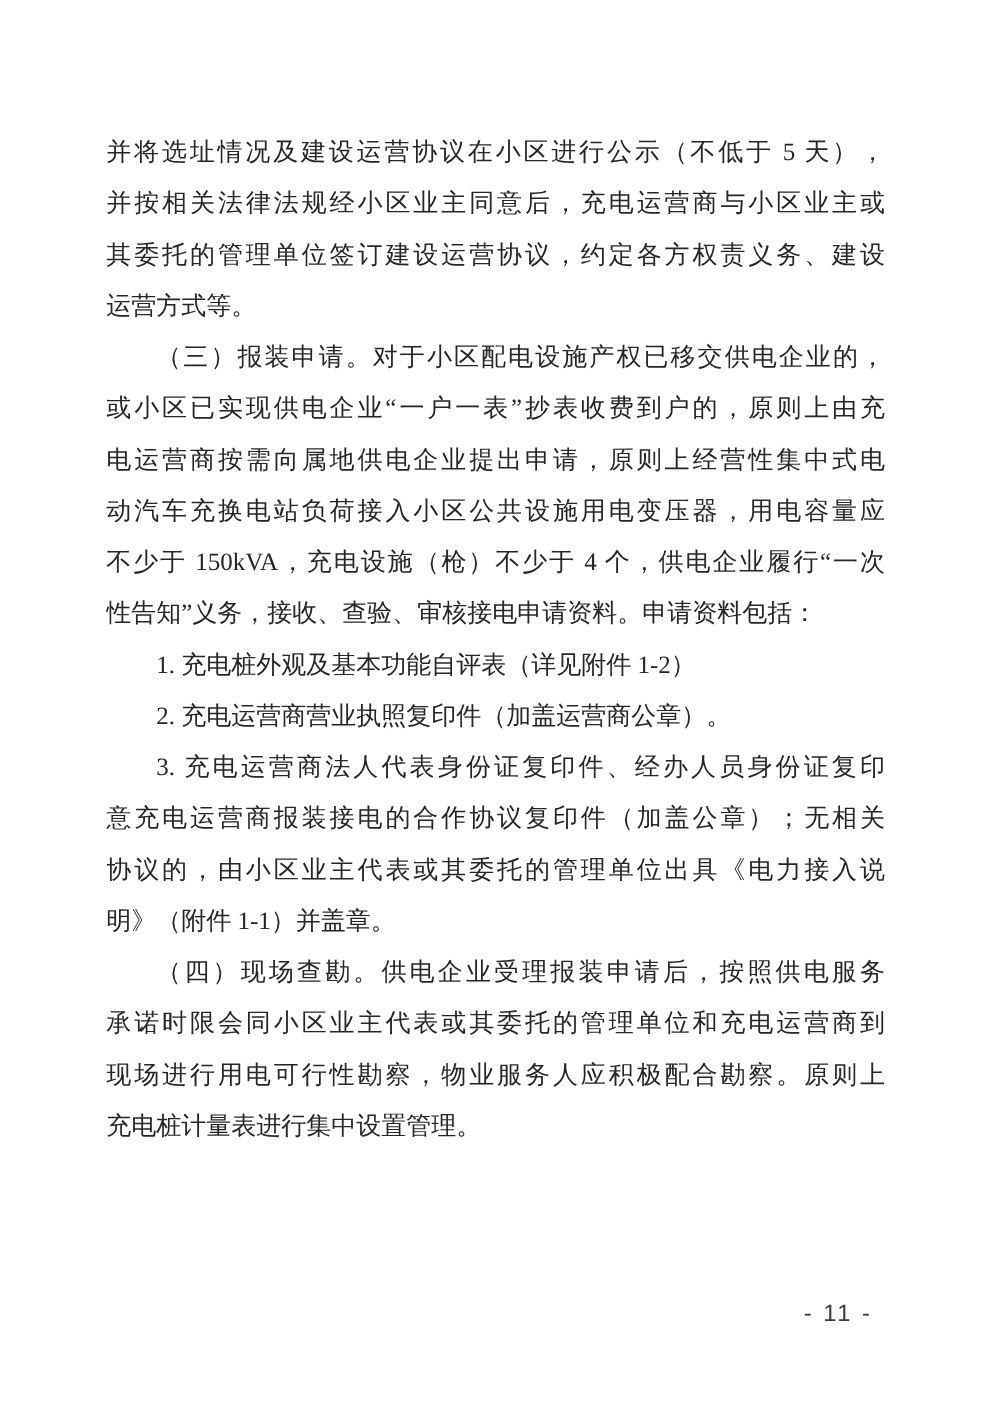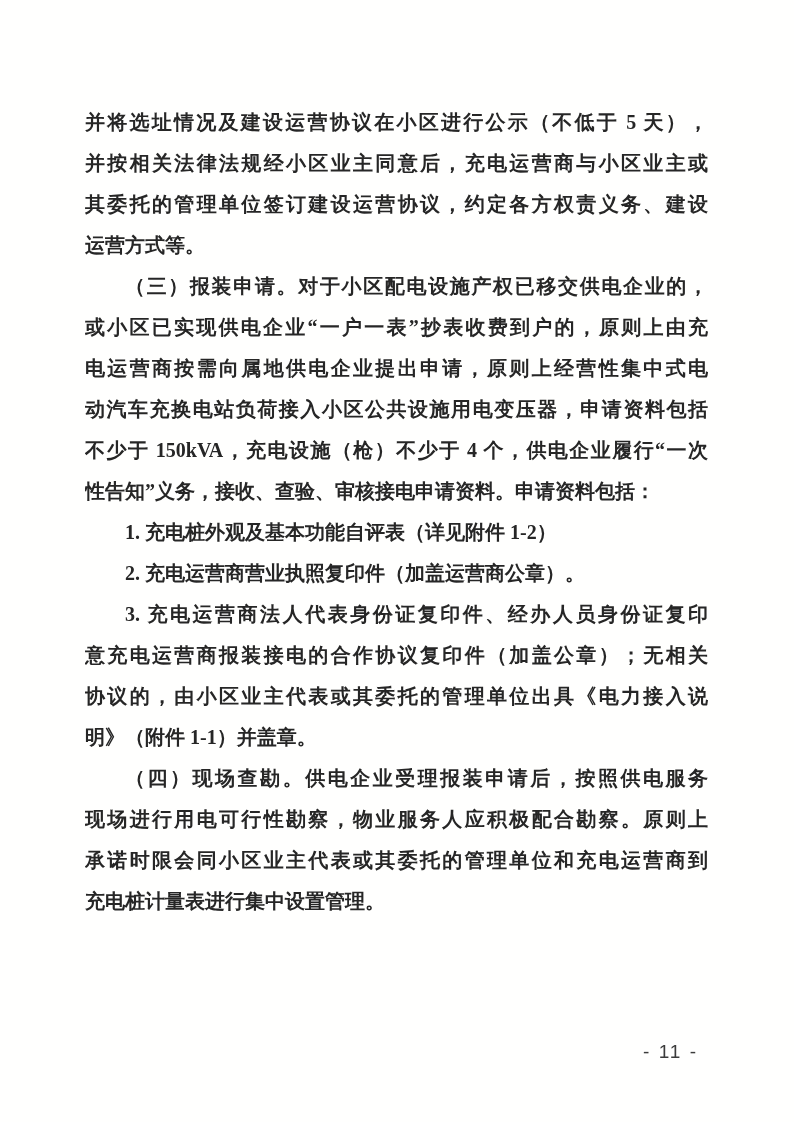--- a/index.html
+++ b/index.html
@@ -19,21 +19,21 @@
     inset: 0;
     background: #fffffe;
   }
   .doc-body {
     position: absolute;
     left: 85px;
     top: 102px;
     width: 623px;
     font-size: 20px;
     color: #262626;
-    font-weight: 700;
+    font-weight: 400;
   }
   .paragraph {
     margin: 0;
     padding: 0;
   }
   .line {
     height: 41px;
     line-height: 41px;
     text-align: justify;
     text-align-last: justify;
@@ -65,39 +65,39 @@
       <div class="paragraph">
         <div class="line">并将选址情况及建设运营协议在小区进行公示（不低于 5 天），</div>
         <div class="line">并按相关法律法规经小区业主同意后，充电运营商与小区业主或</div>
         <div class="line">其委托的管理单位签订建设运营协议，约定各方权责义务、建设</div>
         <div class="line last">运营方式等。</div>
       </div>
       <div class="paragraph">
         <div class="line indent">（三）报装申请。对于小区配电设施产权已移交供电企业的，</div>
         <div class="line">或小区已实现供电企业“一户一表”抄表收费到户的，原则上由充</div>
         <div class="line">电运营商按需向属地供电企业提出申请，原则上经营性集中式电</div>
-        <div class="line">动汽车充换电站负荷接入小区公共设施用电变压器，申请资料包括</div>
+        <div class="line">动汽车充换电站负荷接入小区公共设施用电变压器，用电容量应</div>
         <div class="line">不少于 150kVA，充电设施（枪）不少于 4 个，供电企业履行“一次</div>
         <div class="line last">性告知”义务，接收、查验、审核接电申请资料。申请资料包括：</div>
       </div>
       <div class="paragraph">
         <div class="line last indent">1. 充电桩外观及基本功能自评表（详见附件 1-2）</div>
       </div>
       <div class="paragraph">
         <div class="line last indent">2. 充电运营商营业执照复印件（加盖运营商公章）。</div>
       </div>
       <div class="paragraph">
         <div class="line indent">3. 充电运营商法人代表身份证复印件、经办人员身份证复印</div>
       </div>
       <div class="paragraph">
         <div class="line">意充电运营商报装接电的合作协议复印件（加盖公章）；无相关</div>
         <div class="line">协议的，由小区业主代表或其委托的管理单位出具《电力接入说</div>
         <div class="line last">明》（附件 1-1）并盖章。</div>
       </div>
       <div class="paragraph">
         <div class="line indent">（四）现场查勘。供电企业受理报装申请后，按照供电服务</div>
+        <div class="line">承诺时限会同小区业主代表或其委托的管理单位和充电运营商到</div>
         <div class="line">现场进行用电可行性勘察，物业服务人应积极配合勘察。原则上</div>
-        <div class="line">承诺时限会同小区业主代表或其委托的管理单位和充电运营商到</div>
         <div class="line last">充电桩计量表进行集中设置管理。</div>
       </div>
     </div>
   <div class="page-number">- 11 -</div>
 </div>
 
 </body></html>

